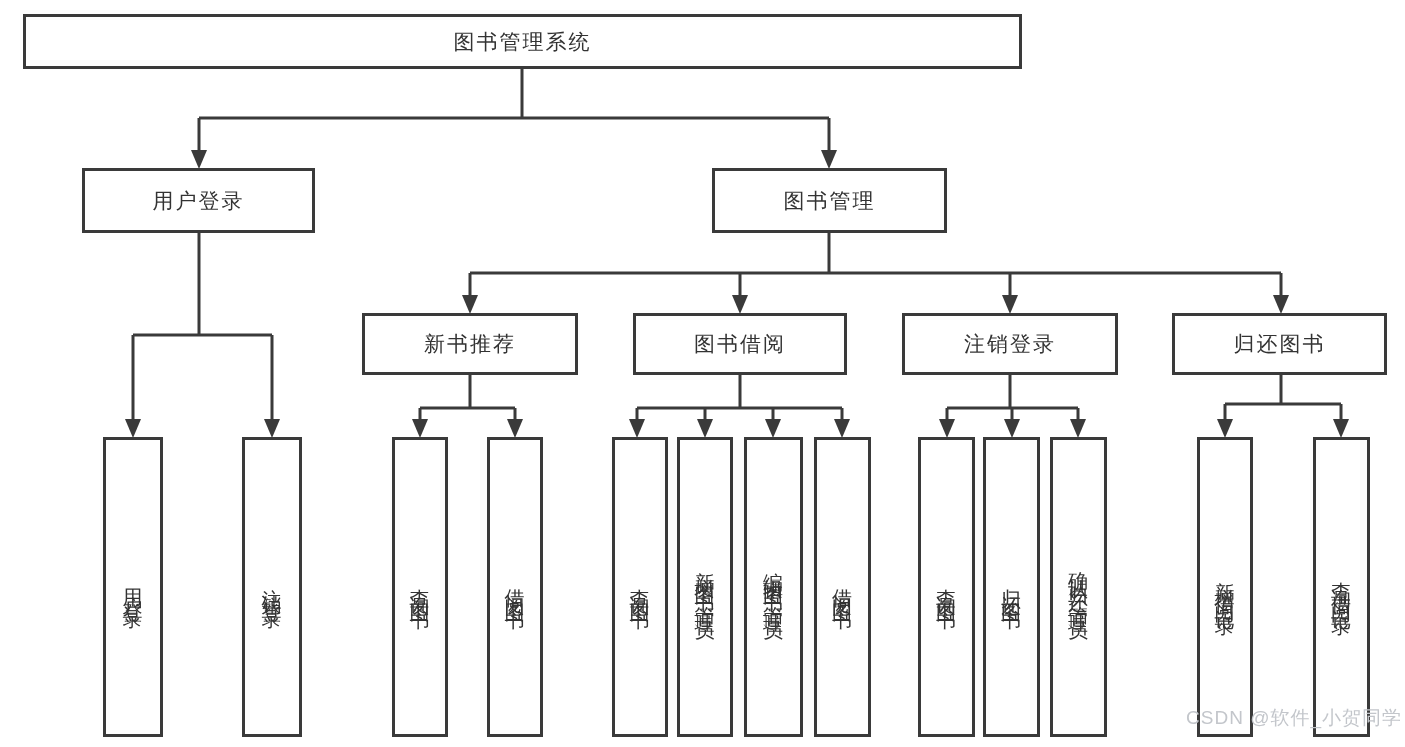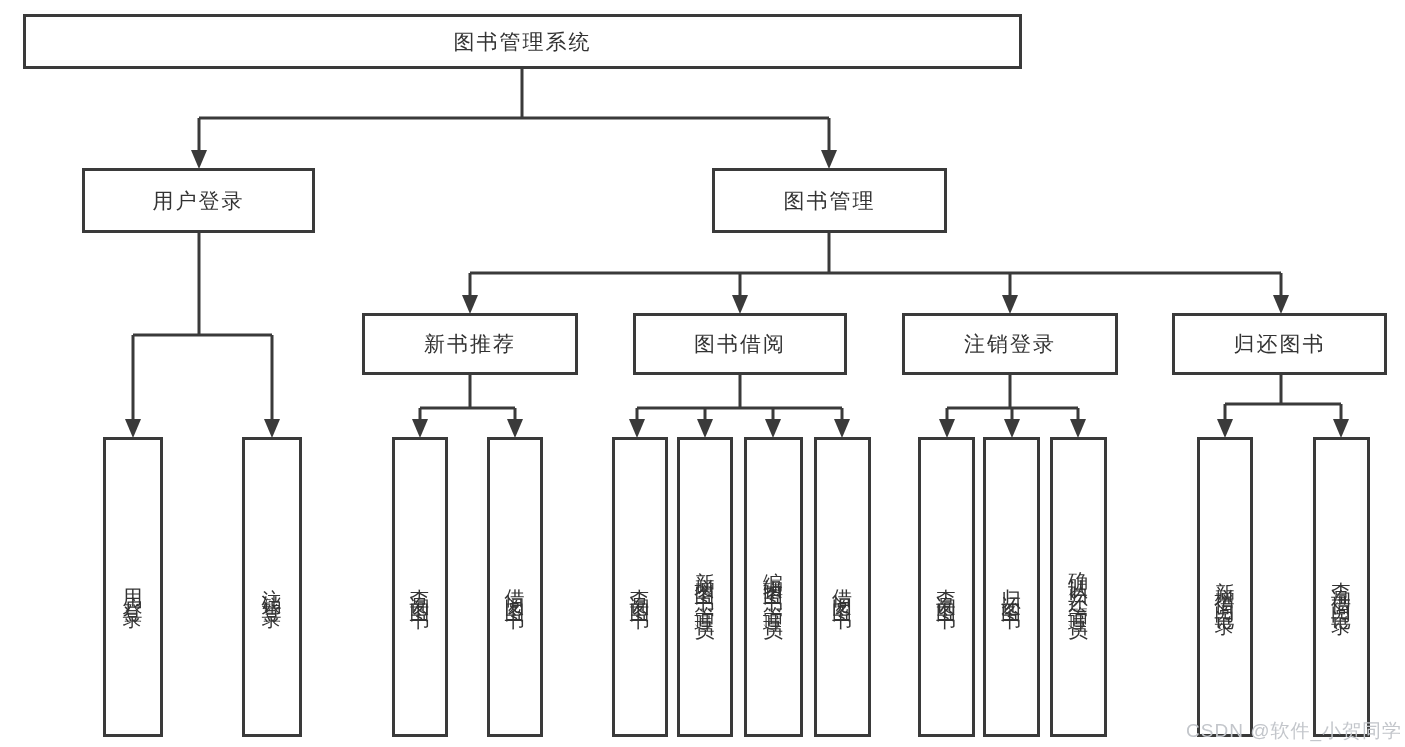--- a/index.html
+++ b/index.html
@@ -44,21 +44,21 @@
     text-orientation: mixed;
     font-size: 20px;
     letter-spacing: 7px;
     line-height: 1;
     color: #333333;
     white-space: nowrap;
   }
   .watermark {
     position: absolute;
     right: 3px;
-    bottom: 3px;
+    bottom: 16px;
     font-size: 19px;
     color: #c3c6cb;
     letter-spacing: 1px;
     white-space: nowrap;
     z-index: 5;
   }
 </style>
 </head>
 <body>
 

